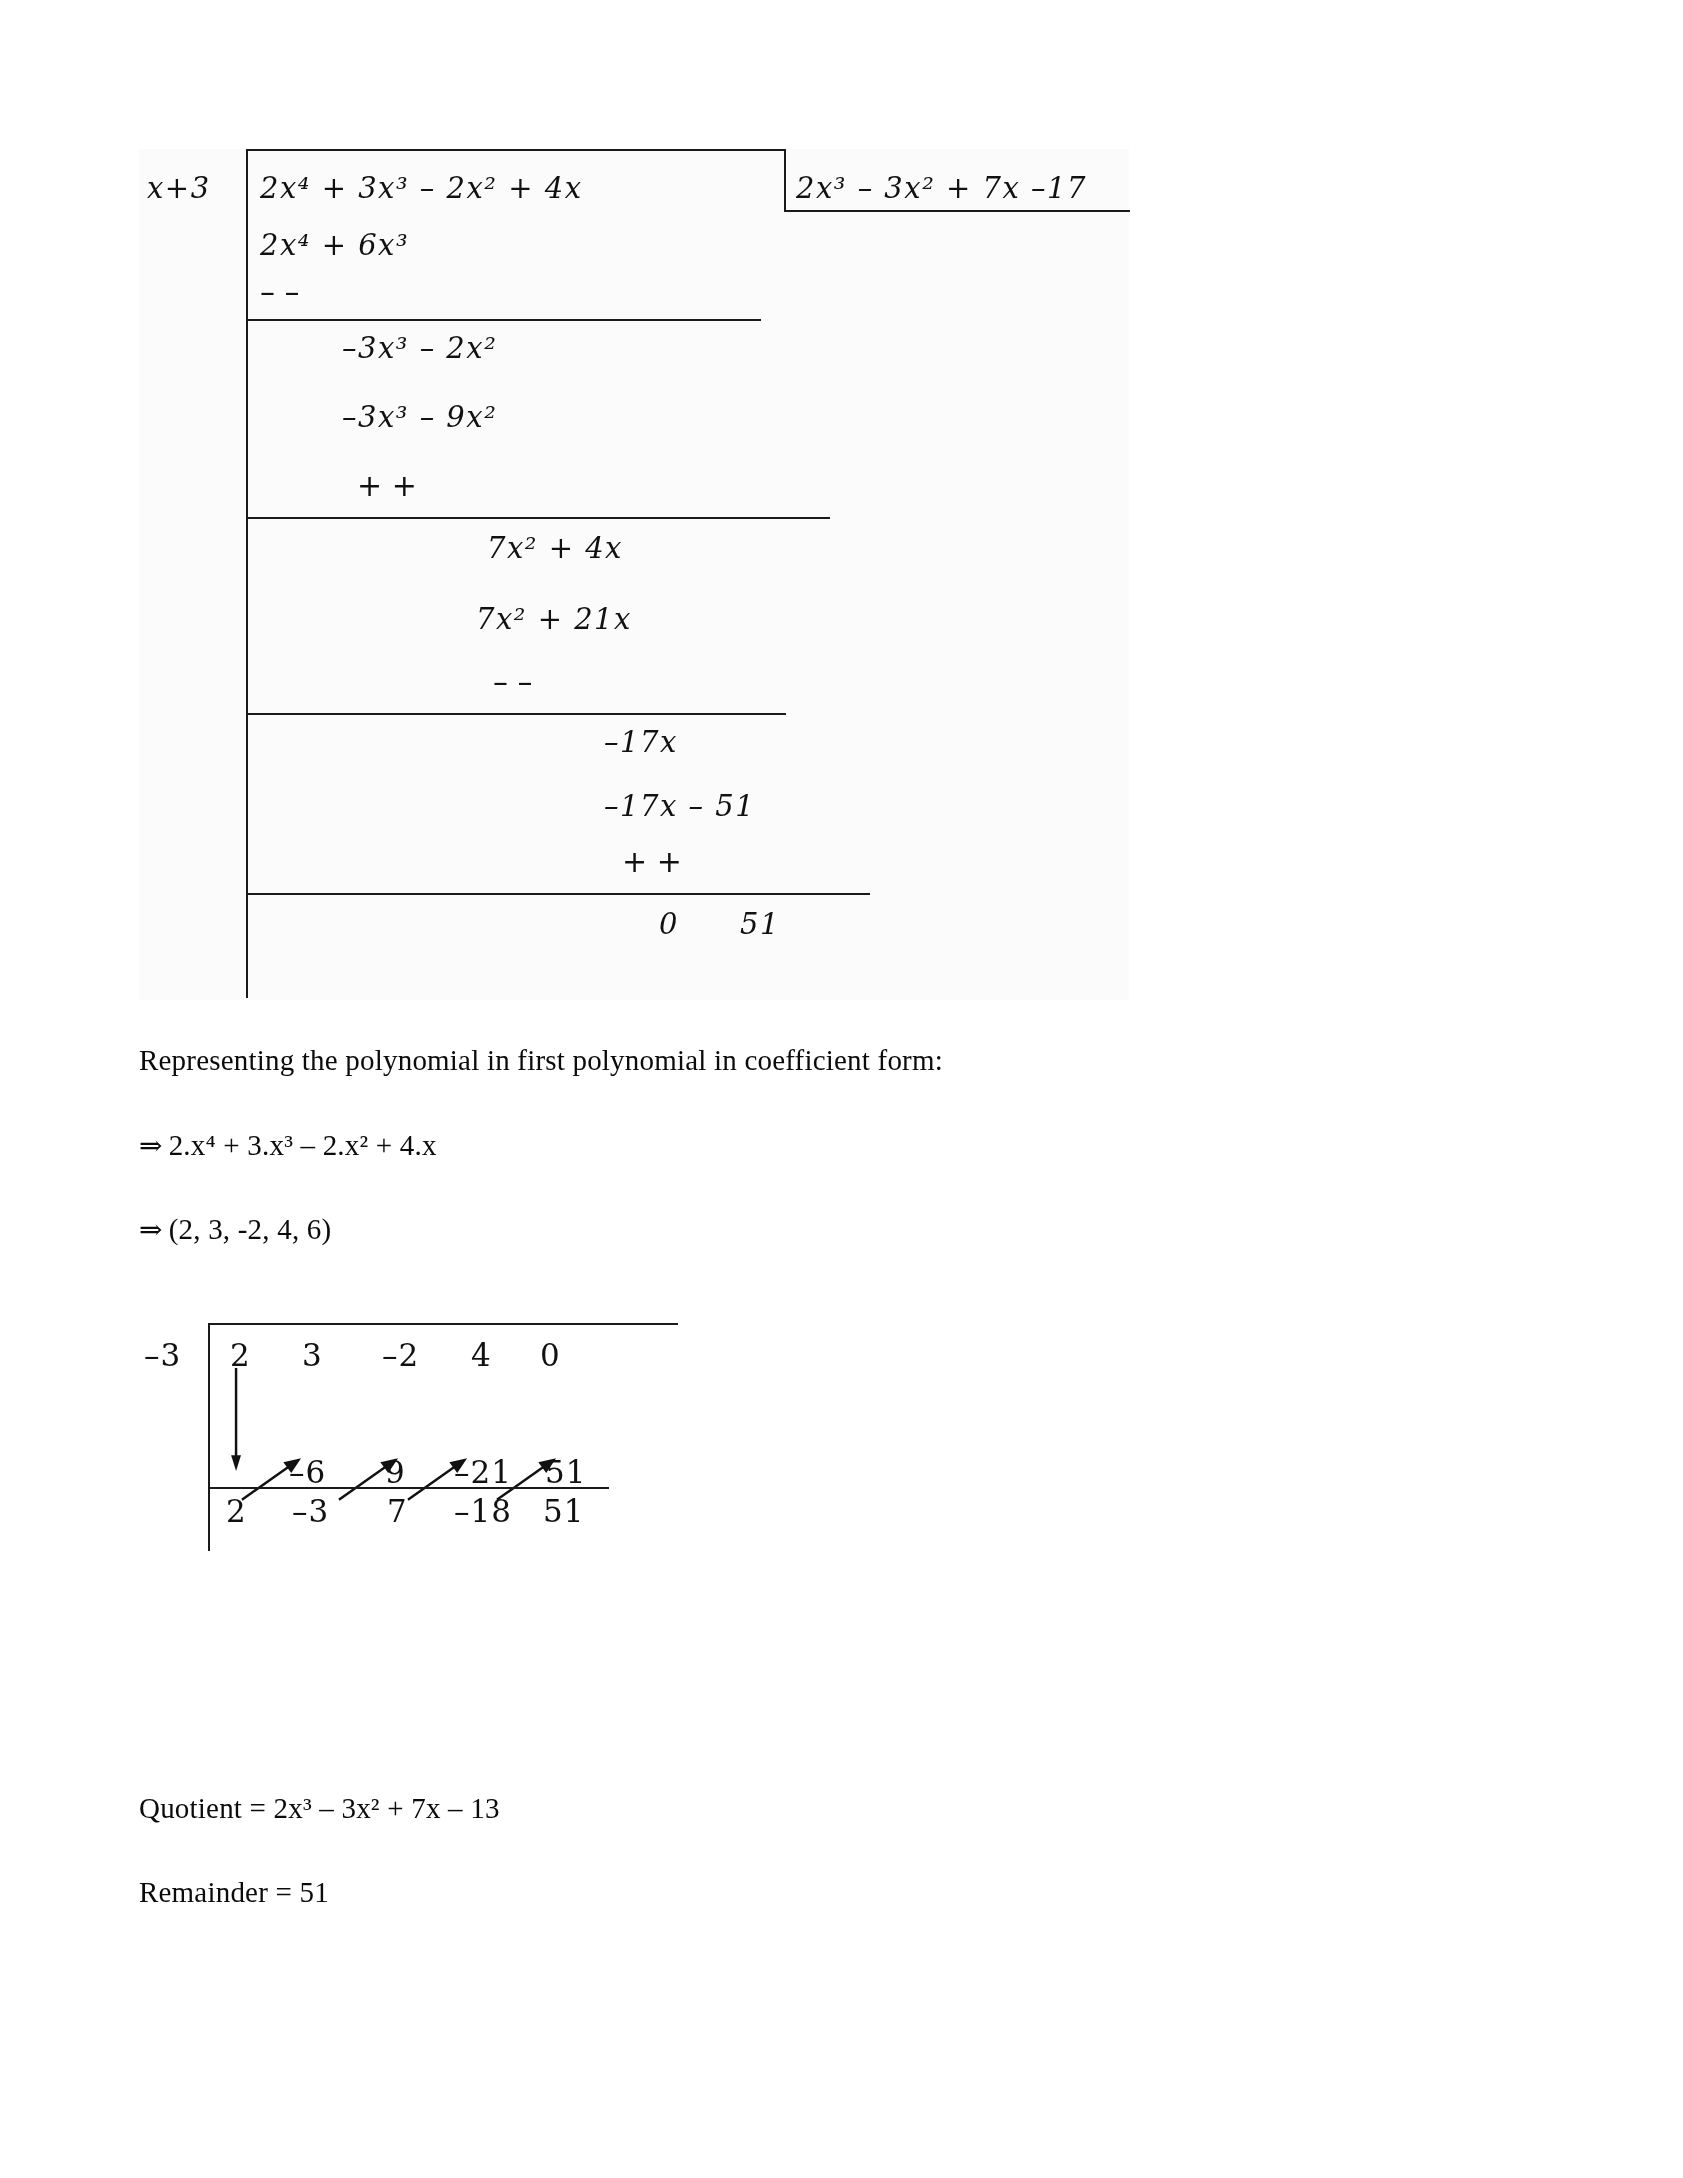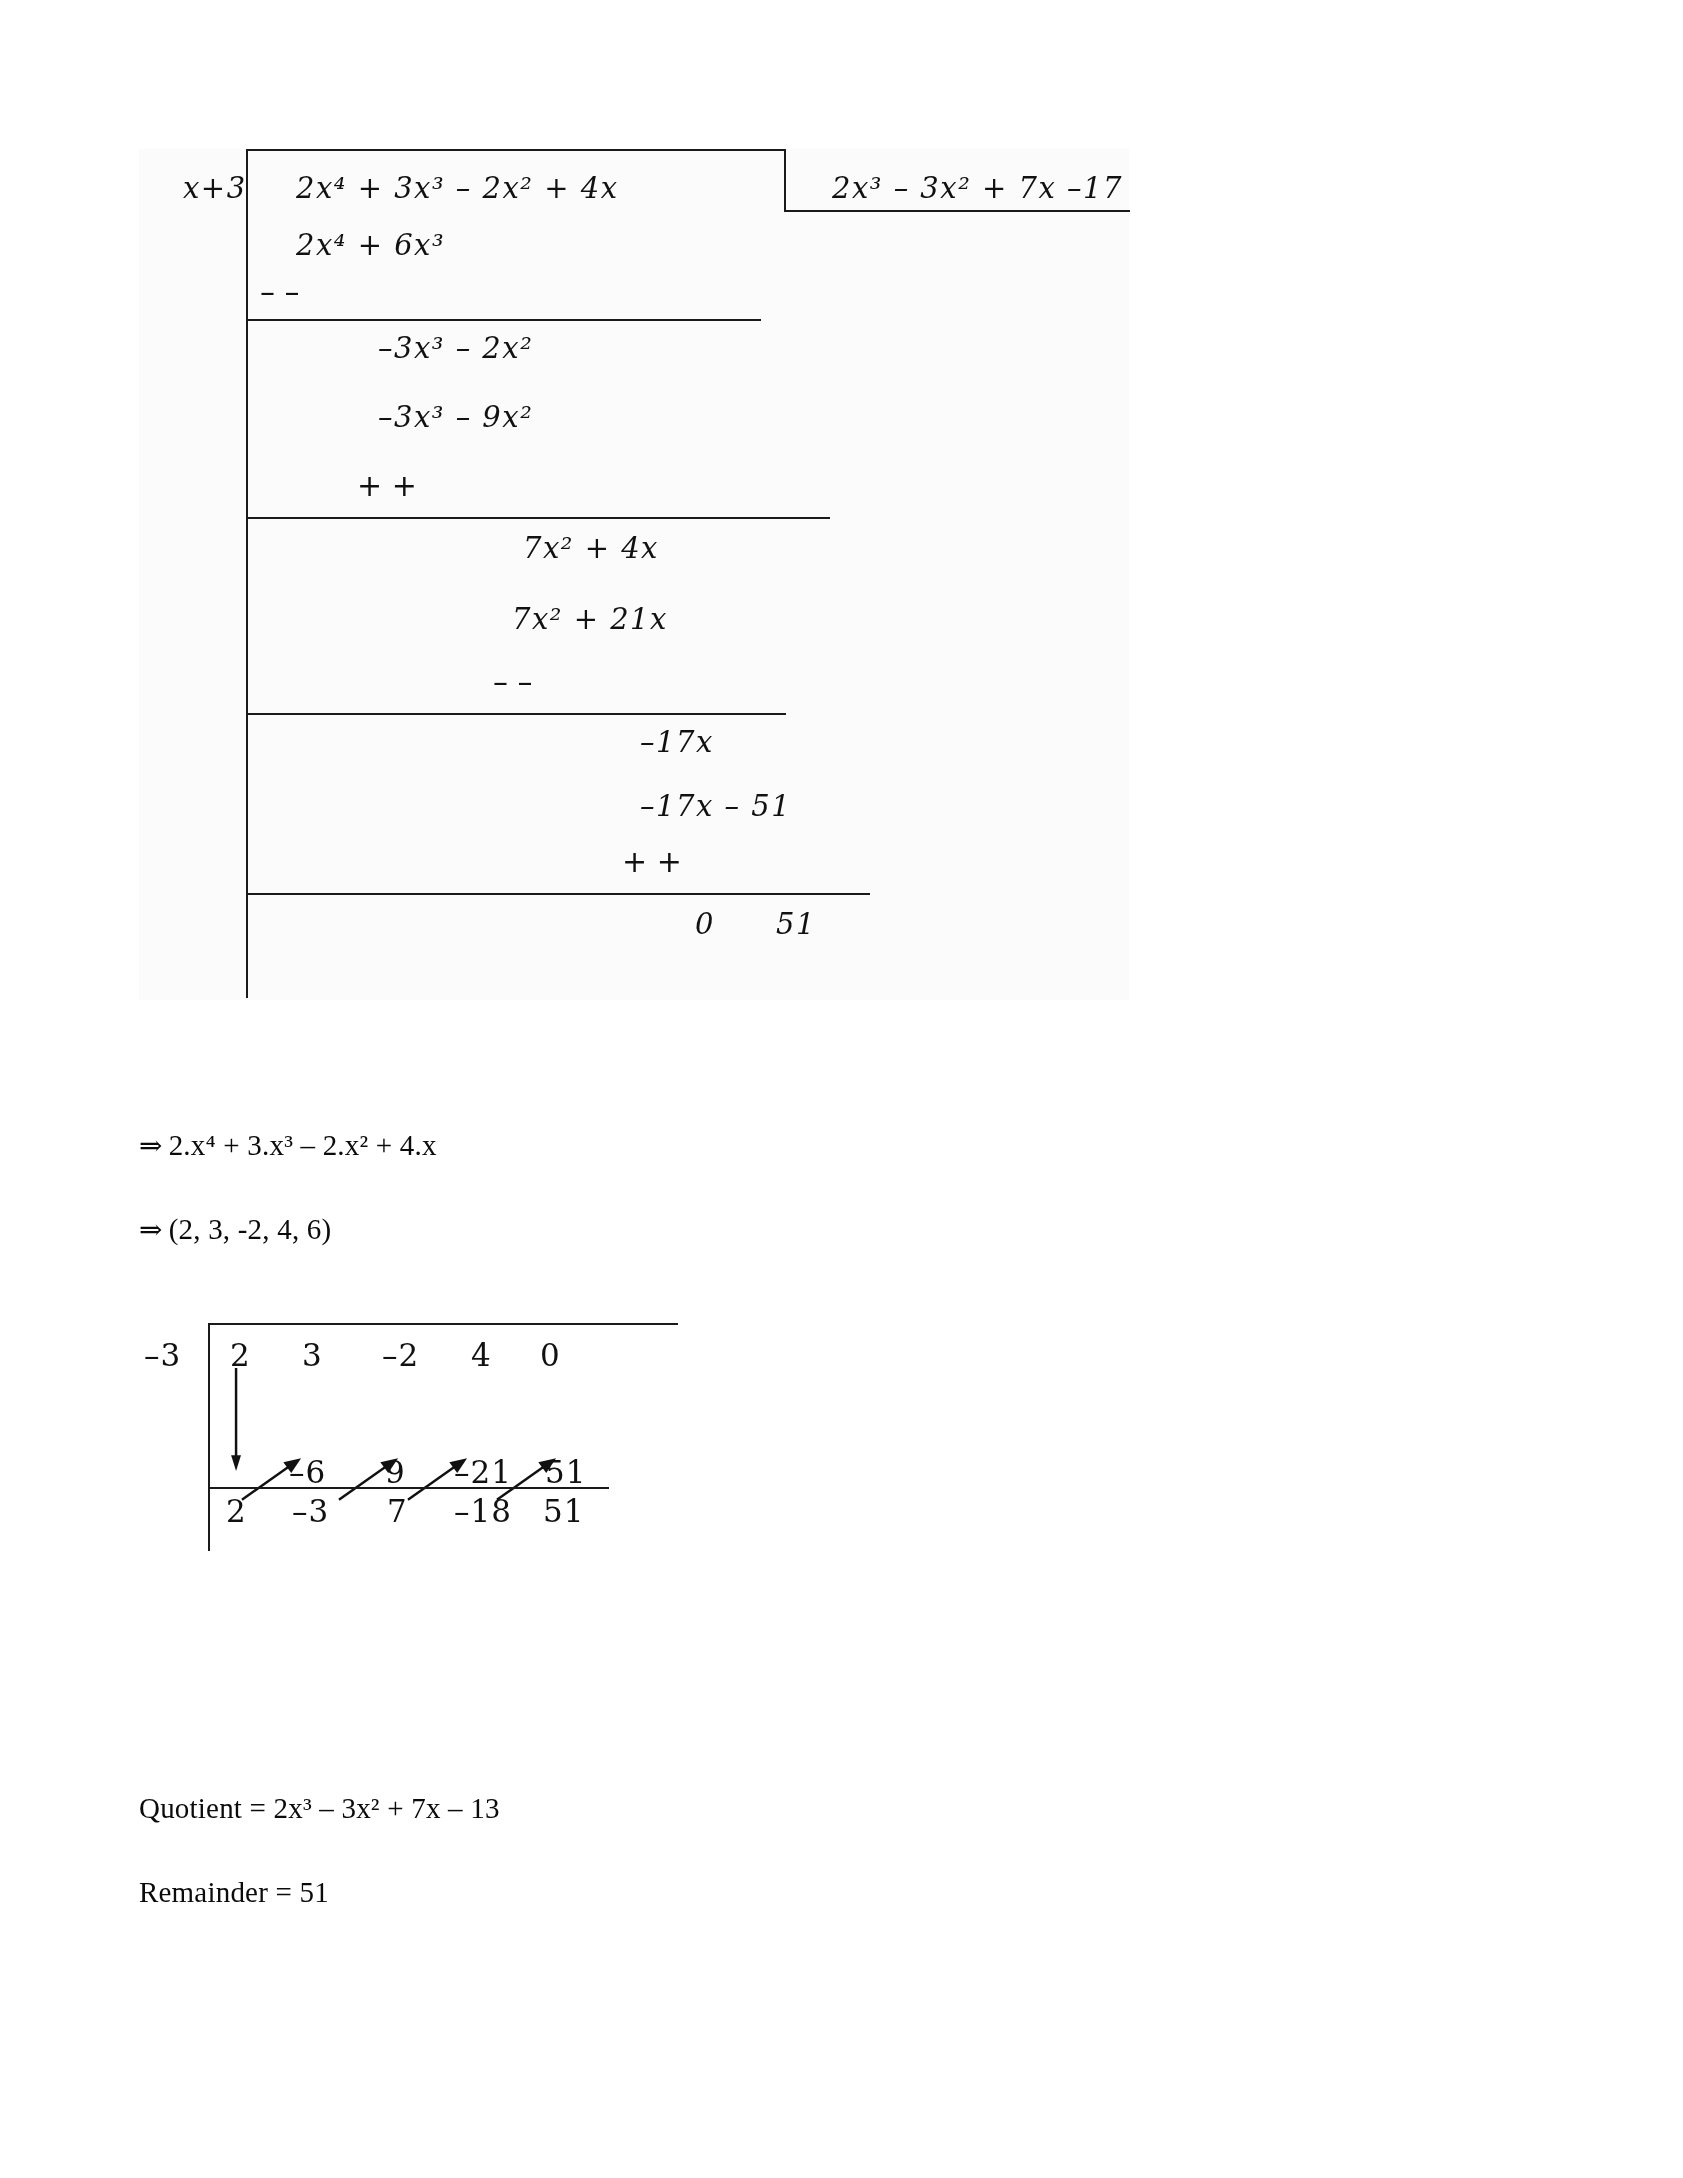--- a/index.html
+++ b/index.html
@@ -35,21 +35,20 @@
     font-family: "DejaVu Sans", sans-serif;
   }
   .hw {
     position: absolute;
     font-family: "DejaVu Serif", serif;
     font-style: italic;
     font-size: 29px;
     color: #111;
     white-space: nowrap;
     letter-spacing: 1.5px;
-    margin-left: 36px;
   }
 
   .hline {
     position: absolute;
     height: 0;
     border-top: 2.5px solid #1a1a1a;
   }
   .vline {
     position: absolute;
     width: 0;
@@ -132,20 +131,21 @@
     <div class="hw" style="left:465px; top:576px;">–17x</div>
 
     <div class="hw" style="left:465px; top:640px;">–17x – 51</div>
     <div class="signrow" style="left:483px; top:695px;">+       +</div>
     <div class="hline" style="left:107px; top:744px; width:624px;"></div>
 
     <div class="hw" style="left:520px; top:758px;">0</div>
     <div class="hw" style="left:601px; top:758px;">51</div>
   </div>
 
+  <div class="para" style="top:1044px;">Representing the polynomial in first polynomial in coefficient form:</div>
 
   <div class="para" style="top:1129px;">
     <span class="arrw">⇒</span><span>2.x⁴ + 3.x³ – 2.x² + 4.x</span>
   </div>
 
   <div class="para" style="top:1213px;">
     <span class="arrw">⇒</span><span>(2, 3, -2, 4, 6)</span>
   </div>
 
   <div class="syn-figure">

